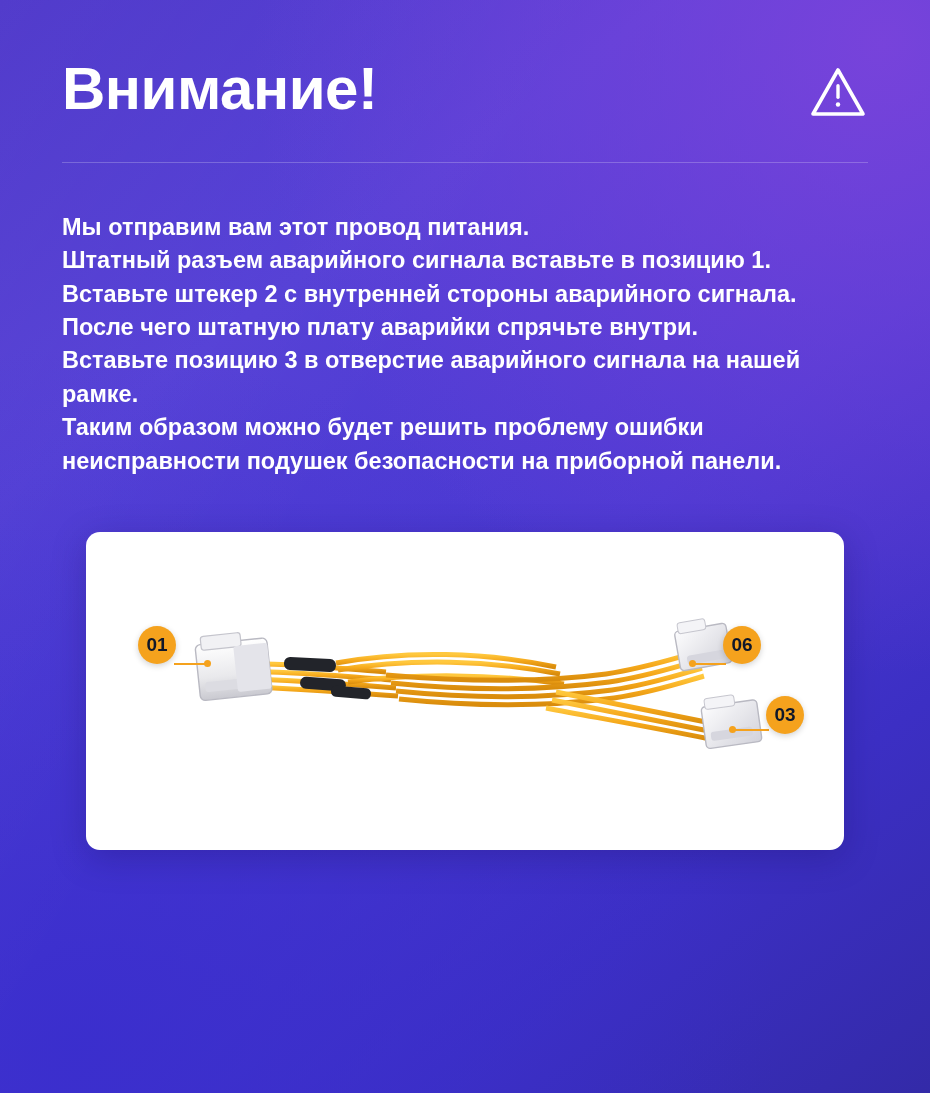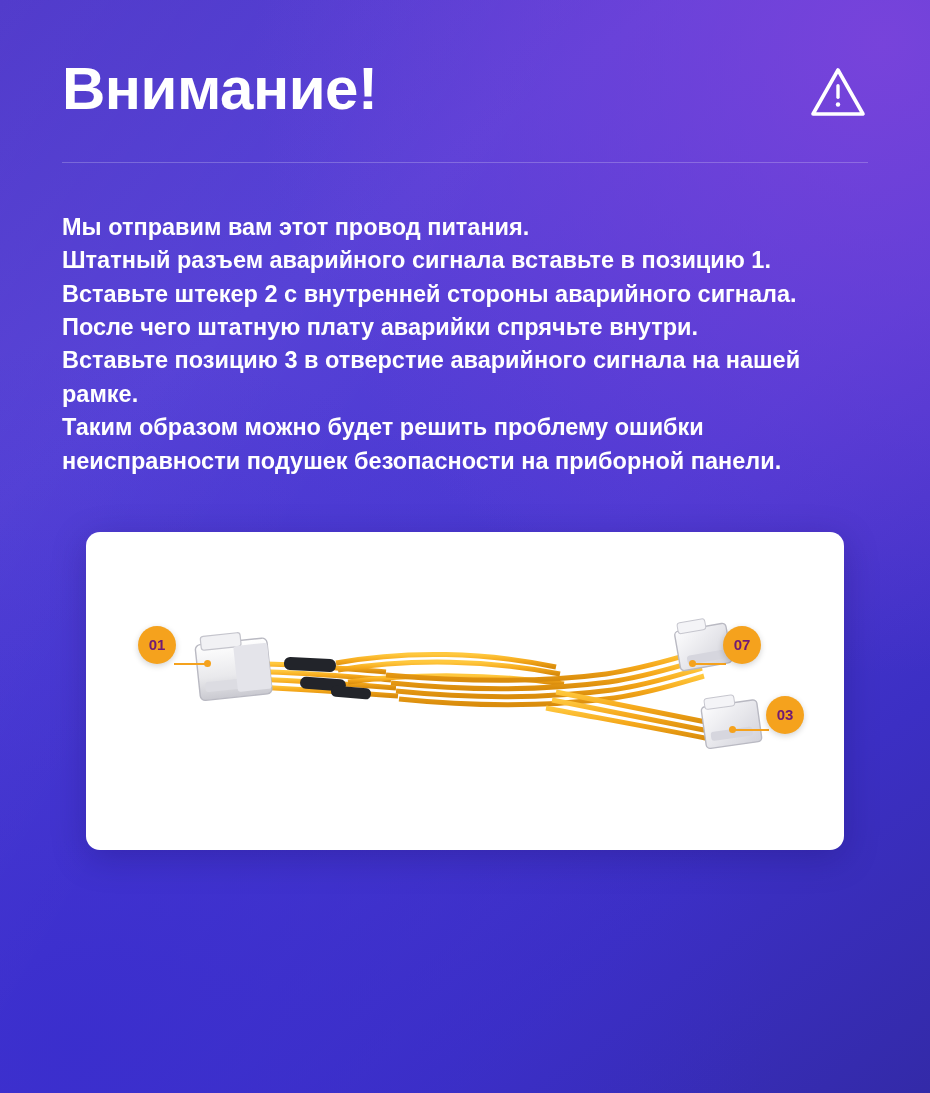--- a/index.html
+++ b/index.html
@@ -93,22 +93,22 @@
     position: absolute;
     inset: 0;
   }
 
   .badge {
     position: absolute;
     width: 38px;
     height: 38px;
     border-radius: 50%;
     background: #f5a21d;
-    color: #701a75;
-    font-size: 15px;
+    color: #0f172a;
+    font-size: 19px;
     font-weight: bold;
     display: flex;
     align-items: center;
     justify-content: center;
     box-shadow: 0 2px 6px rgba(0,0,0,0.18);
     z-index: 4;
   }
 
   .badge-1 { left: 52px;  top: 94px; }
   .badge-2 { left: 637px; top: 94px; }
@@ -229,19 +229,19 @@
 
       <div class="leader leader-1"></div>
       <div class="leader leader-2"></div>
       <div class="leader leader-3"></div>
 
       <div class="dot dot-1"></div>
       <div class="dot dot-2"></div>
       <div class="dot dot-3"></div>
 
       <div class="badge badge-1">01</div>
-      <div class="badge badge-2">07</div>
+      <div class="badge badge-2">06</div>
       <div class="badge badge-3">03</div>
 
     </div>
   </div>
 
 </div>
 
 </body></html>

